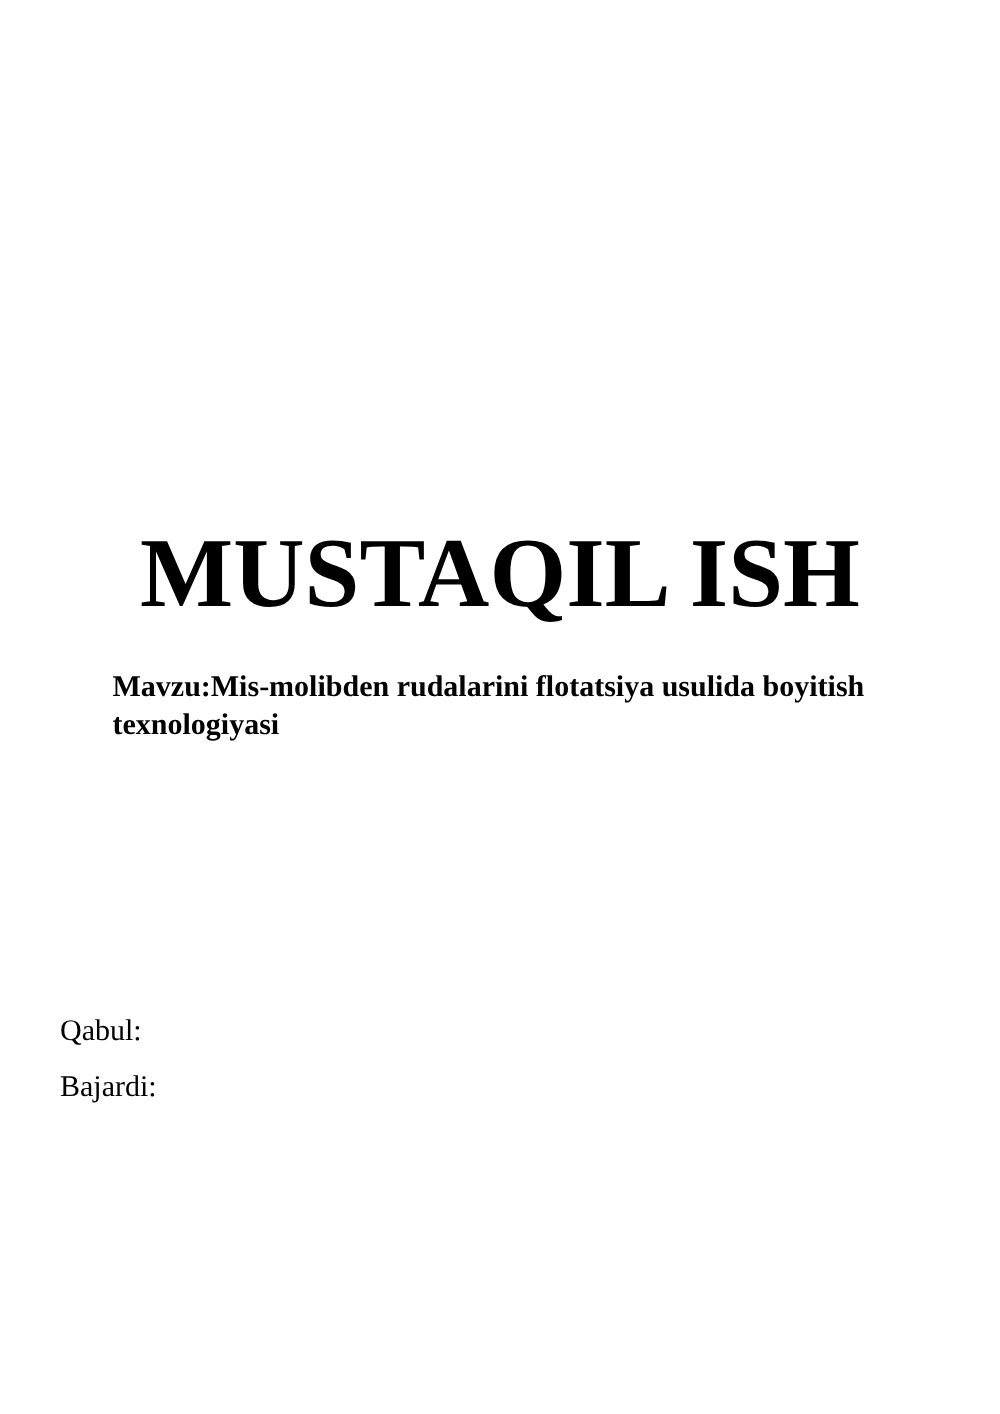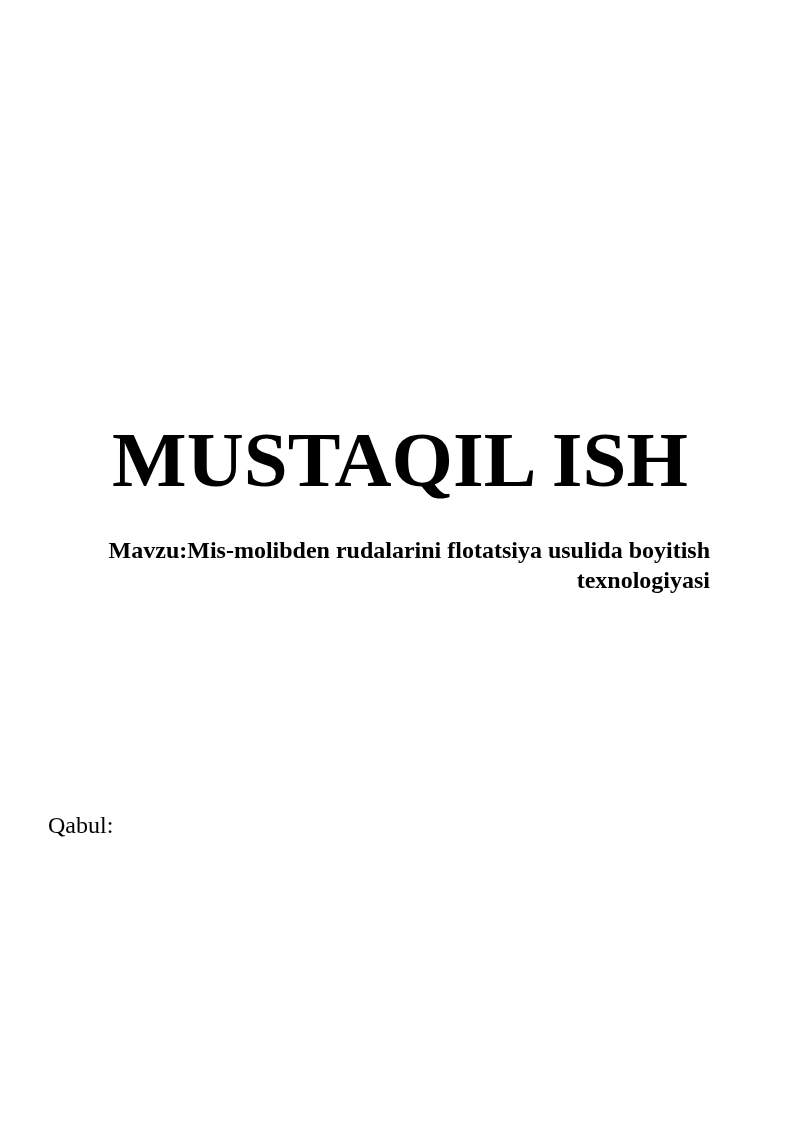--- a/index.html
+++ b/index.html
@@ -25,21 +25,21 @@
     font-weight: bold;
     font-size: 79px;
     line-height: 79px;
     white-space: nowrap;
   }
   .doc-subtitle {
     position: absolute;
     top: 535px;
     left: 90px;
     width: 620px;
-    text-align: right;
+    text-align: left;
     font-weight: bold;
     font-size: 24px;
     line-height: 30px;
   }
   .fields {
     position: absolute;
     top: 803px;
     left: 48px;
     font-size: 24px;
   }
@@ -52,15 +52,16 @@
 <body>
 
 <div class="page">
 
   <div class="doc-title">MUSTAQIL ISH</div>
 
   <div class="doc-subtitle">Mavzu:Mis-molibden rudalarini flotatsiya usulida boyitish texnologiyasi</div>
 
   <div class="fields">
     <div class="field-line">Qabul:</div>
+    <div class="field-line">Bajardi:</div>
   </div>
 
 </div>
 
 </body></html>

